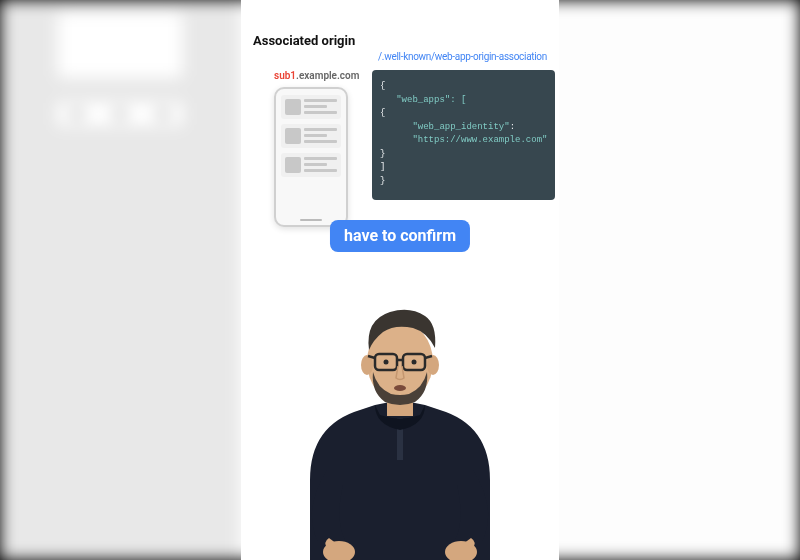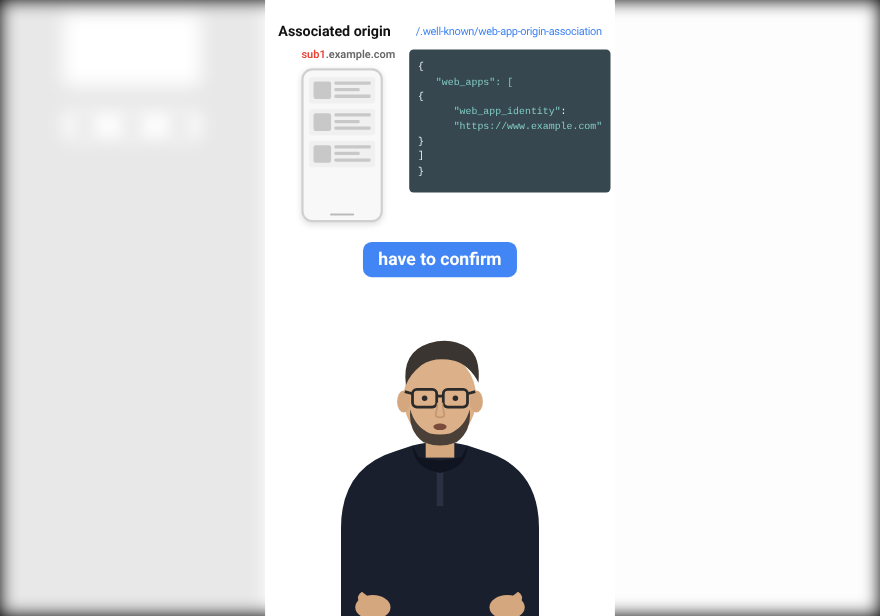--- a/index.html
+++ b/index.html
@@ -51,21 +51,21 @@
     left: 241px;
     top: 0;
     width: 318px;
     height: 560px;
     background: #fff;
     overflow: hidden;
   }
   
   .top-section {
     position: absolute;
-    top: 4px; left: 0; right: 0;
+    top: 15px; left: 0; right: 0;
     height: 280px;
     background: #fff;
     padding: 18px 12px 0 12px;
   }
   
   .heading-row {
     display: flex;
     align-items: flex-start;
     gap: 8px;
   }
@@ -74,21 +74,21 @@
     font-weight: 700;
     color: #111;
     white-space: nowrap;
   }
   .well-known {
     font-size: 10px;
     color: #4285f4;
     letter-spacing: -0.3px;
     white-space: nowrap;
     margin-left: auto;
-    margin-top: 2px;
+    margin-top: 18px;
   }
   
   .content-row {
     display: flex;
     gap: 10px;
     margin-top: 8px;
     align-items: flex-start;
     padding-left: 21px;
   }
   

